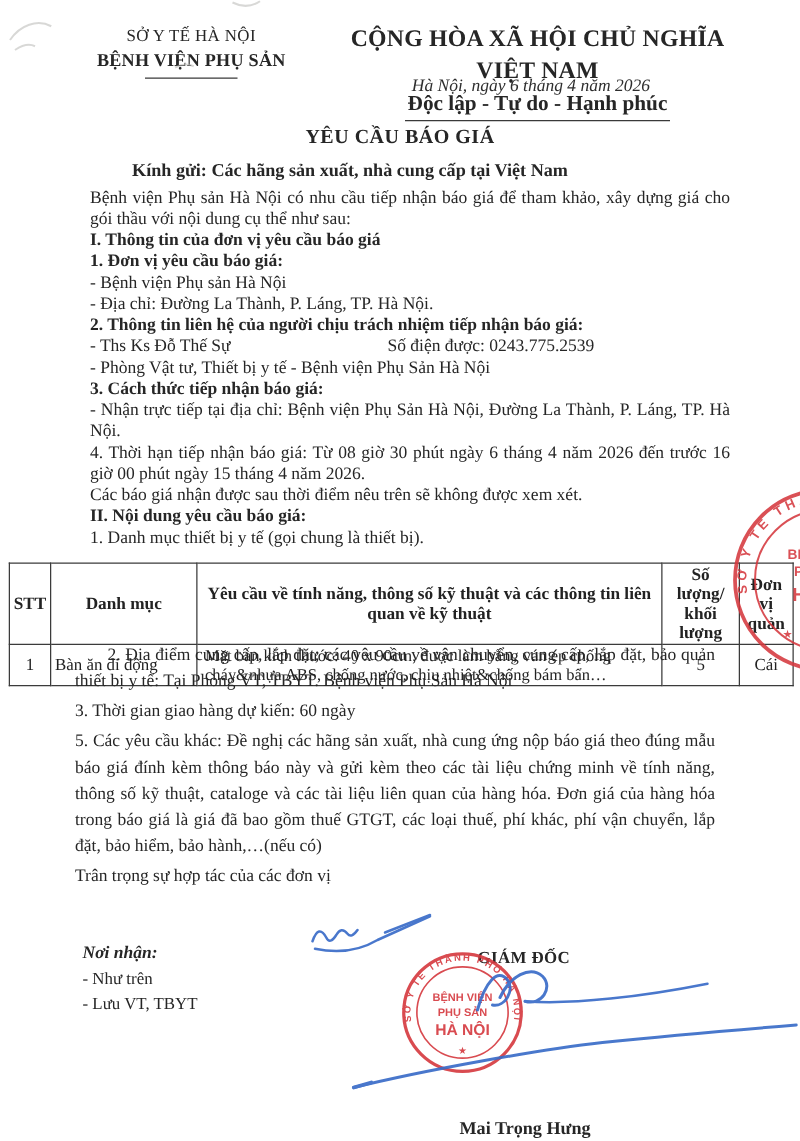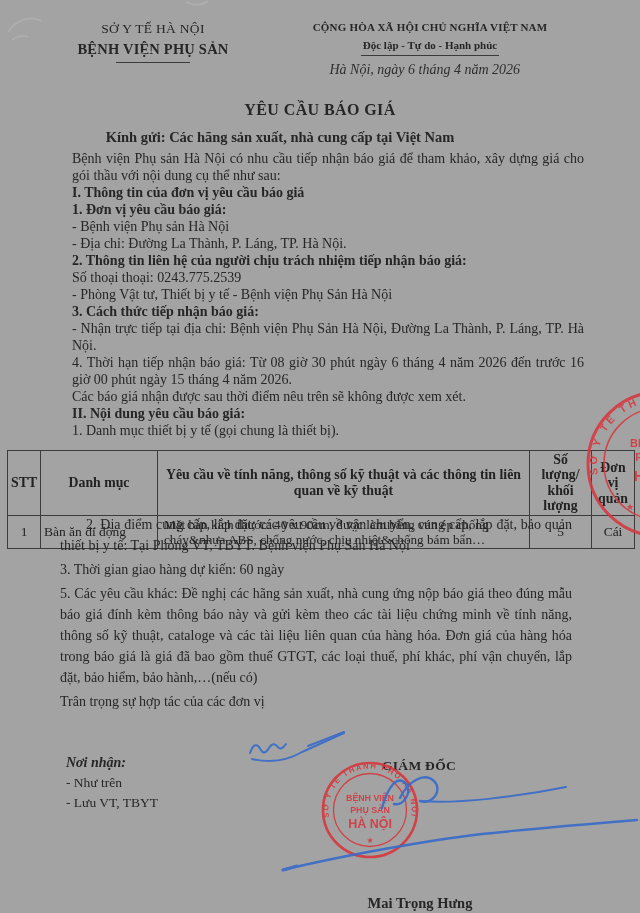--- a/index.html
+++ b/index.html
@@ -1,29 +1,29 @@
 <!DOCTYPE html>
 <html><head>
 <meta charset="utf-8">
 <style>
   html,body{margin:0;padding:0;background:#e8e8e8;}
   .page{
-    position:relative;width:640px;height:913px;background:#a3a3a3;
+    position:relative;width:640px;height:913px;background:#ffffff;
     font-family:"Liberation Serif","DejaVu Serif",serif;color:#262626;
     overflow:hidden;margin:0 auto;
   }
   .abs{position:absolute;}
   
   .hdr-left{left:50px;top:20px;width:206px;text-align:center;line-height:1.3;}
   .hdr-left .l1{font-size:13.5px;letter-spacing:.3px;}
   .hdr-left .l2{font-size:14.5px;font-weight:bold;letter-spacing:.2px;margin-top:2px;}
   .hdr-left .rule{width:74px;height:0;border-top:1.3px solid #3a3a3a;margin:4px auto 0;}
   .hdr-right{left:272px;top:20px;width:316px;text-align:center;line-height:1.3;}
-  .hdr-right .l1{font-size:11px;font-weight:bold;letter-spacing:.2px;}
-  .hdr-right .l2{font-size:11px;font-weight:bold;display:inline-block;
+  .hdr-right .l1{font-size:19px;font-weight:bold;letter-spacing:.2px;}
+  .hdr-right .l2{font-size:17px;font-weight:bold;display:inline-block;
     border-bottom:1.3px solid #3a3a3a;padding:0 2px 2px;margin-top:3px;}
   .dateline{top:62px;right:120px;font-style:italic;font-size:14px;color:#2e2e2e;}
   .title{top:101px;left:0;width:640px;text-align:center;font-size:16px;font-weight:bold;letter-spacing:.4px;}
   .salutation{top:129px;left:0;width:560px;text-align:center;font-size:14.5px;font-weight:bold;}
   
   .body-col{position:absolute;top:150px;left:72px;width:512px;font-size:14px;}
   .body-col p{margin:0;padding:0;text-align:justify;line-height:17px;}
   p.b{font-weight:bold;}
   .phone-row{display:flex;line-height:17px;}
   .phone-row .nm{width:238px;}
@@ -68,21 +68,22 @@
   <div class="abs salutation">Kính gửi: Các hãng sản xuất, nhà cung cấp tại Việt Nam</div>
 
   <div class="body-col">
     <p>Bệnh viện Phụ sản Hà Nội có nhu cầu tiếp nhận báo giá để tham khảo, xây dựng giá cho gói thầu với nội dung cụ thể như sau:</p>
     <p class="b">I. Thông tin của đơn vị yêu cầu báo giá</p>
     <p class="b">1. Đơn vị yêu cầu báo giá:</p>
     <p>- Bệnh viện Phụ sản Hà Nội</p>
     <p>- Địa chỉ: Đường La Thành, P. Láng, TP. Hà Nội.</p>
     <p class="b">2. Thông tin liên hệ của người chịu trách nhiệm tiếp nhận báo giá:</p>
     <div class="phone-row">
-      <span>Số thoại thoại: 0243.775.2539</span>
+      <span class="nm">- Ths Ks Đỗ Thế Sự</span>
+      <span>Số điện được: 0243.775.2539</span>
     </div>
     <p>- Phòng Vật tư, Thiết bị y tế - Bệnh viện Phụ Sản Hà Nội</p>
     <p class="b">3. Cách thức tiếp nhận báo giá:</p>
     <p>- Nhận trực tiếp tại địa chỉ: Bệnh viện Phụ Sản Hà Nội,  Đường La Thành, P. Láng, TP. Hà Nội.</p>
     <p><span class="b">4. Thời hạn tiếp nhận báo giá:</span><span> Từ 08 giờ 30 phút ngày 6 tháng 4 năm 2026 đến trước 16 giờ 00 phút ngày 15 tháng 4 năm 2026.</span></p>
     <p>Các báo giá nhận được sau thời điểm nêu trên sẽ không được xem xét.</p>
     <p class="b">II. Nội dung yêu cầu báo giá:</p>
     <p>1. Danh mục thiết bị y tế (gọi chung là thiết bị).</p>
   </div>
 

